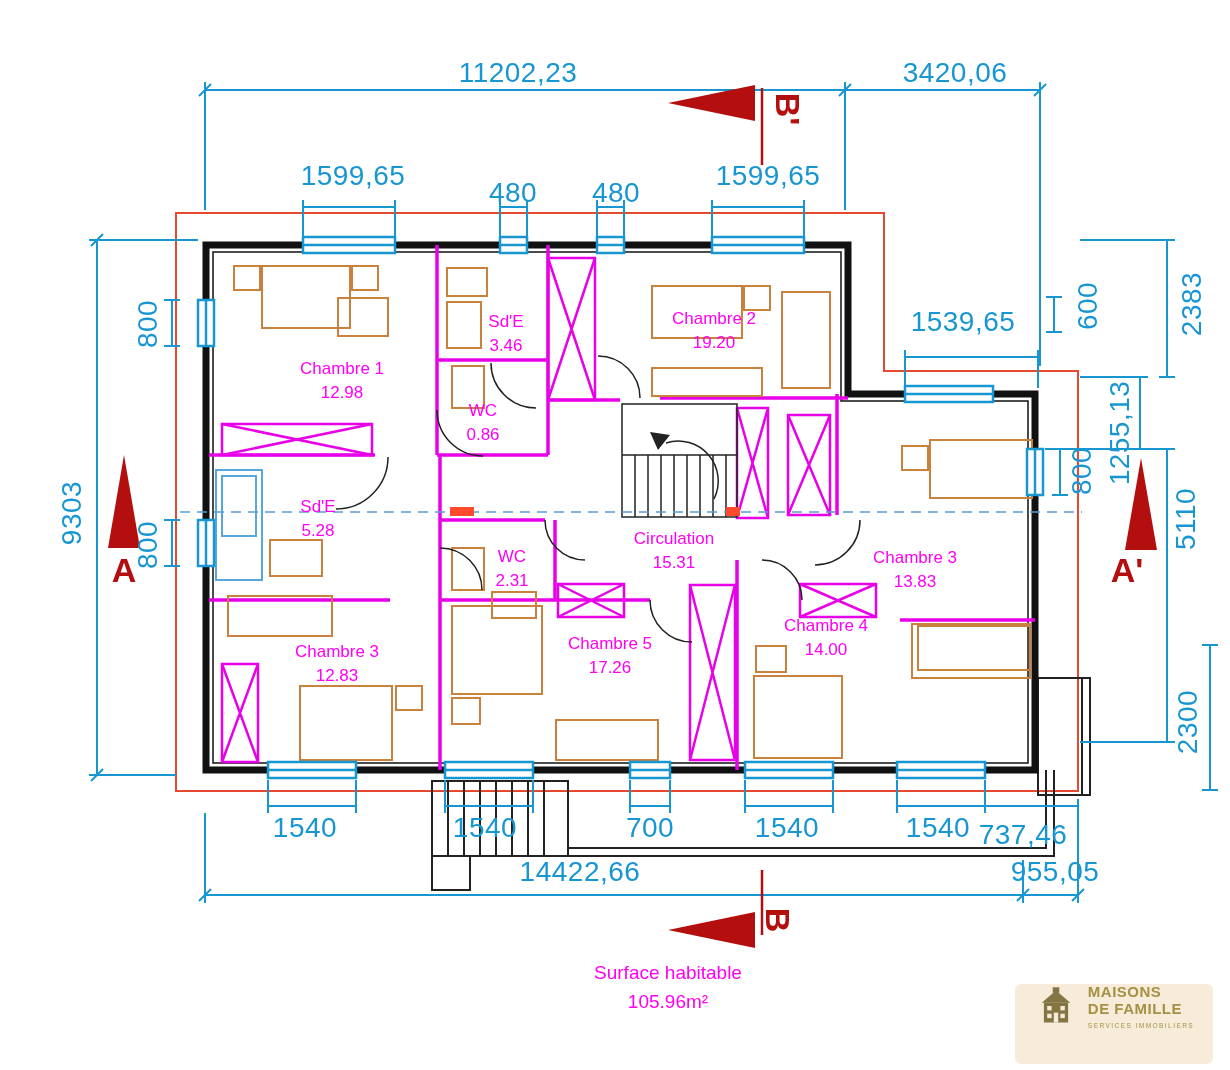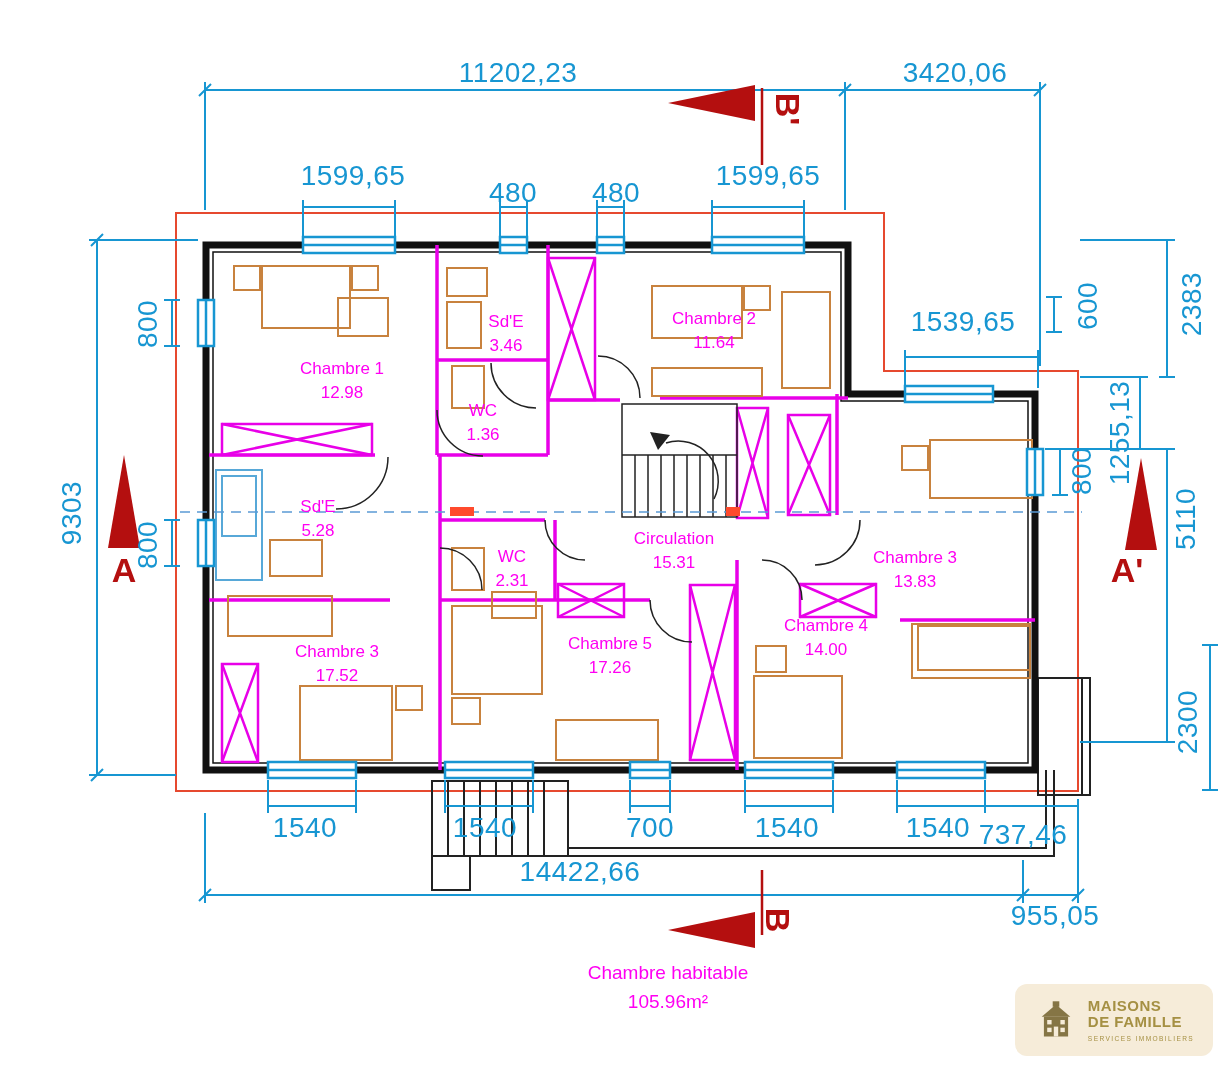--- a/index.html
+++ b/index.html
@@ -8,22 +8,22 @@
   svg.plan { position:absolute; left:0; top:0; }
 
   .lbl { position:absolute; transform:translate(-50%,-50%); white-space:nowrap; }
   .dim { color:#1796d2; font-size:28px; letter-spacing:0.5px; }
   .dim.v { transform:translate(-50%,-50%) rotate(-90deg); }
   .room { color:#ff00f2; font-size:17px; text-align:center; line-height:1.4; }
   .surface { color:#ff00f2; font-size:19px; text-align:center; line-height:1.5; }
   .sect { color:#b40f0f; font-size:34px; font-weight:bold; }
   .sect.v { transform:translate(-50%,-50%) rotate(90deg); }
 
-  .logo { position:absolute; left:1015px; top:984px; width:198px; height:72px;
-          background:#f6ecd9; border-radius:12px; display:flex; align-items:center;
+  .logo { position:absolute; left:1015px; top:984px; width:198px; height:80px;
+          background:#f6ecd9; border-radius:6px; display:flex; align-items:flex-start;
           justify-content:center; gap:10px; }
   .logo-icon { width:44px; height:44px; flex:0 0 auto; }
   .logo-text { display:flex; flex-direction:column; line-height:1.12; }
   .logo-name { color:#a59043; font-weight:bold; font-size:15px; letter-spacing:0.5px; }
   .logo-tagline { color:#a59043; font-size:6.6px; letter-spacing:1.4px; margin-top:4px; }
 </style>
 </head>
 <body>
 
 <div class="canvas">
@@ -229,21 +229,21 @@
   <span class="lbl dim" style="left:616px;top:193px">480</span>
   <span class="lbl dim" style="left:768px;top:176px">1599,65</span>
   <span class="lbl dim" style="left:963px;top:322px">1539,65</span>
   <span class="lbl dim" style="left:305px;top:828px">1540</span>
   <span class="lbl dim" style="left:485px;top:828px">1540</span>
   <span class="lbl dim" style="left:650px;top:828px">700</span>
   <span class="lbl dim" style="left:787px;top:828px">1540</span>
   <span class="lbl dim" style="left:938px;top:828px">1540</span>
   <span class="lbl dim" style="left:1023px;top:835px">737,46</span>
   <span class="lbl dim" style="left:580px;top:872px">14422,66</span>
-  <span class="lbl dim" style="left:1055px;top:916px">955,05</span>
+  <span class="lbl dim" style="left:1055px;top:872px">955,05</span>
 
   <span class="lbl dim v" style="left:1088px;top:306px">600</span>
   <span class="lbl dim v" style="left:1192px;top:304px">2383</span>
   <span class="lbl dim v" style="left:1120px;top:433px">1255,13</span>
   <span class="lbl dim v" style="left:1082px;top:471px">800</span>
   <span class="lbl dim v" style="left:1186px;top:519px">5110</span>
   <span class="lbl dim v" style="left:1188px;top:722px">2300</span>
   <span class="lbl dim v" style="left:72px;top:513px">9303</span>
   <span class="lbl dim v" style="left:148px;top:324px">800</span>
   <span class="lbl dim v" style="left:148px;top:545px">800</span>
@@ -251,57 +251,57 @@
   <div class="lbl room" style="left:342px;top:381px">
     <div>Chambre 1</div>
     <div>12.98</div>
   </div>
   <div class="lbl room" style="left:506px;top:334px">
     <div>Sd'E</div>
     <div>3.46</div>
   </div>
   <div class="lbl room" style="left:714px;top:331px">
     <div>Chambre 2</div>
-    <div>11.64</div>
+    <div>19.20</div>
   </div>
   <div class="lbl room" style="left:483px;top:423px">
     <div>WC</div>
-    <div>1.36</div>
+    <div>0.86</div>
   </div>
   <div class="lbl room" style="left:318px;top:519px">
     <div>Sd'E</div>
     <div>5.28</div>
   </div>
   <div class="lbl room" style="left:674px;top:551px">
     <div>Circulation</div>
     <div>15.31</div>
   </div>
   <div class="lbl room" style="left:915px;top:570px">
     <div>Chambre 3</div>
     <div>13.83</div>
   </div>
   <div class="lbl room" style="left:512px;top:569px">
     <div>WC</div>
     <div>2.31</div>
   </div>
   <div class="lbl room" style="left:337px;top:664px">
     <div>Chambre 3</div>
-    <div>17.52</div>
+    <div>12.83</div>
   </div>
   <div class="lbl room" style="left:610px;top:656px">
     <div>Chambre 5</div>
     <div>17.26</div>
   </div>
   <div class="lbl room" style="left:826px;top:638px">
     <div>Chambre 4</div>
     <div>14.00</div>
   </div>
 
   <div class="lbl surface" style="left:668px;top:987px">
-    <div>Chambre habitable</div>
+    <div>Surface habitable</div>
     <div>105.96m²</div>
   </div>
 
   <span class="lbl sect v" style="left:787px;top:109px">B'</span>
   <span class="lbl sect v" style="left:777px;top:920px">B</span>
   <span class="lbl sect" style="left:124px;top:570px">A</span>
   <span class="lbl sect" style="left:1127px;top:570px">A'</span>
 
   <div class="logo">
     <svg class="logo-icon" viewBox="0 0 40 40">

